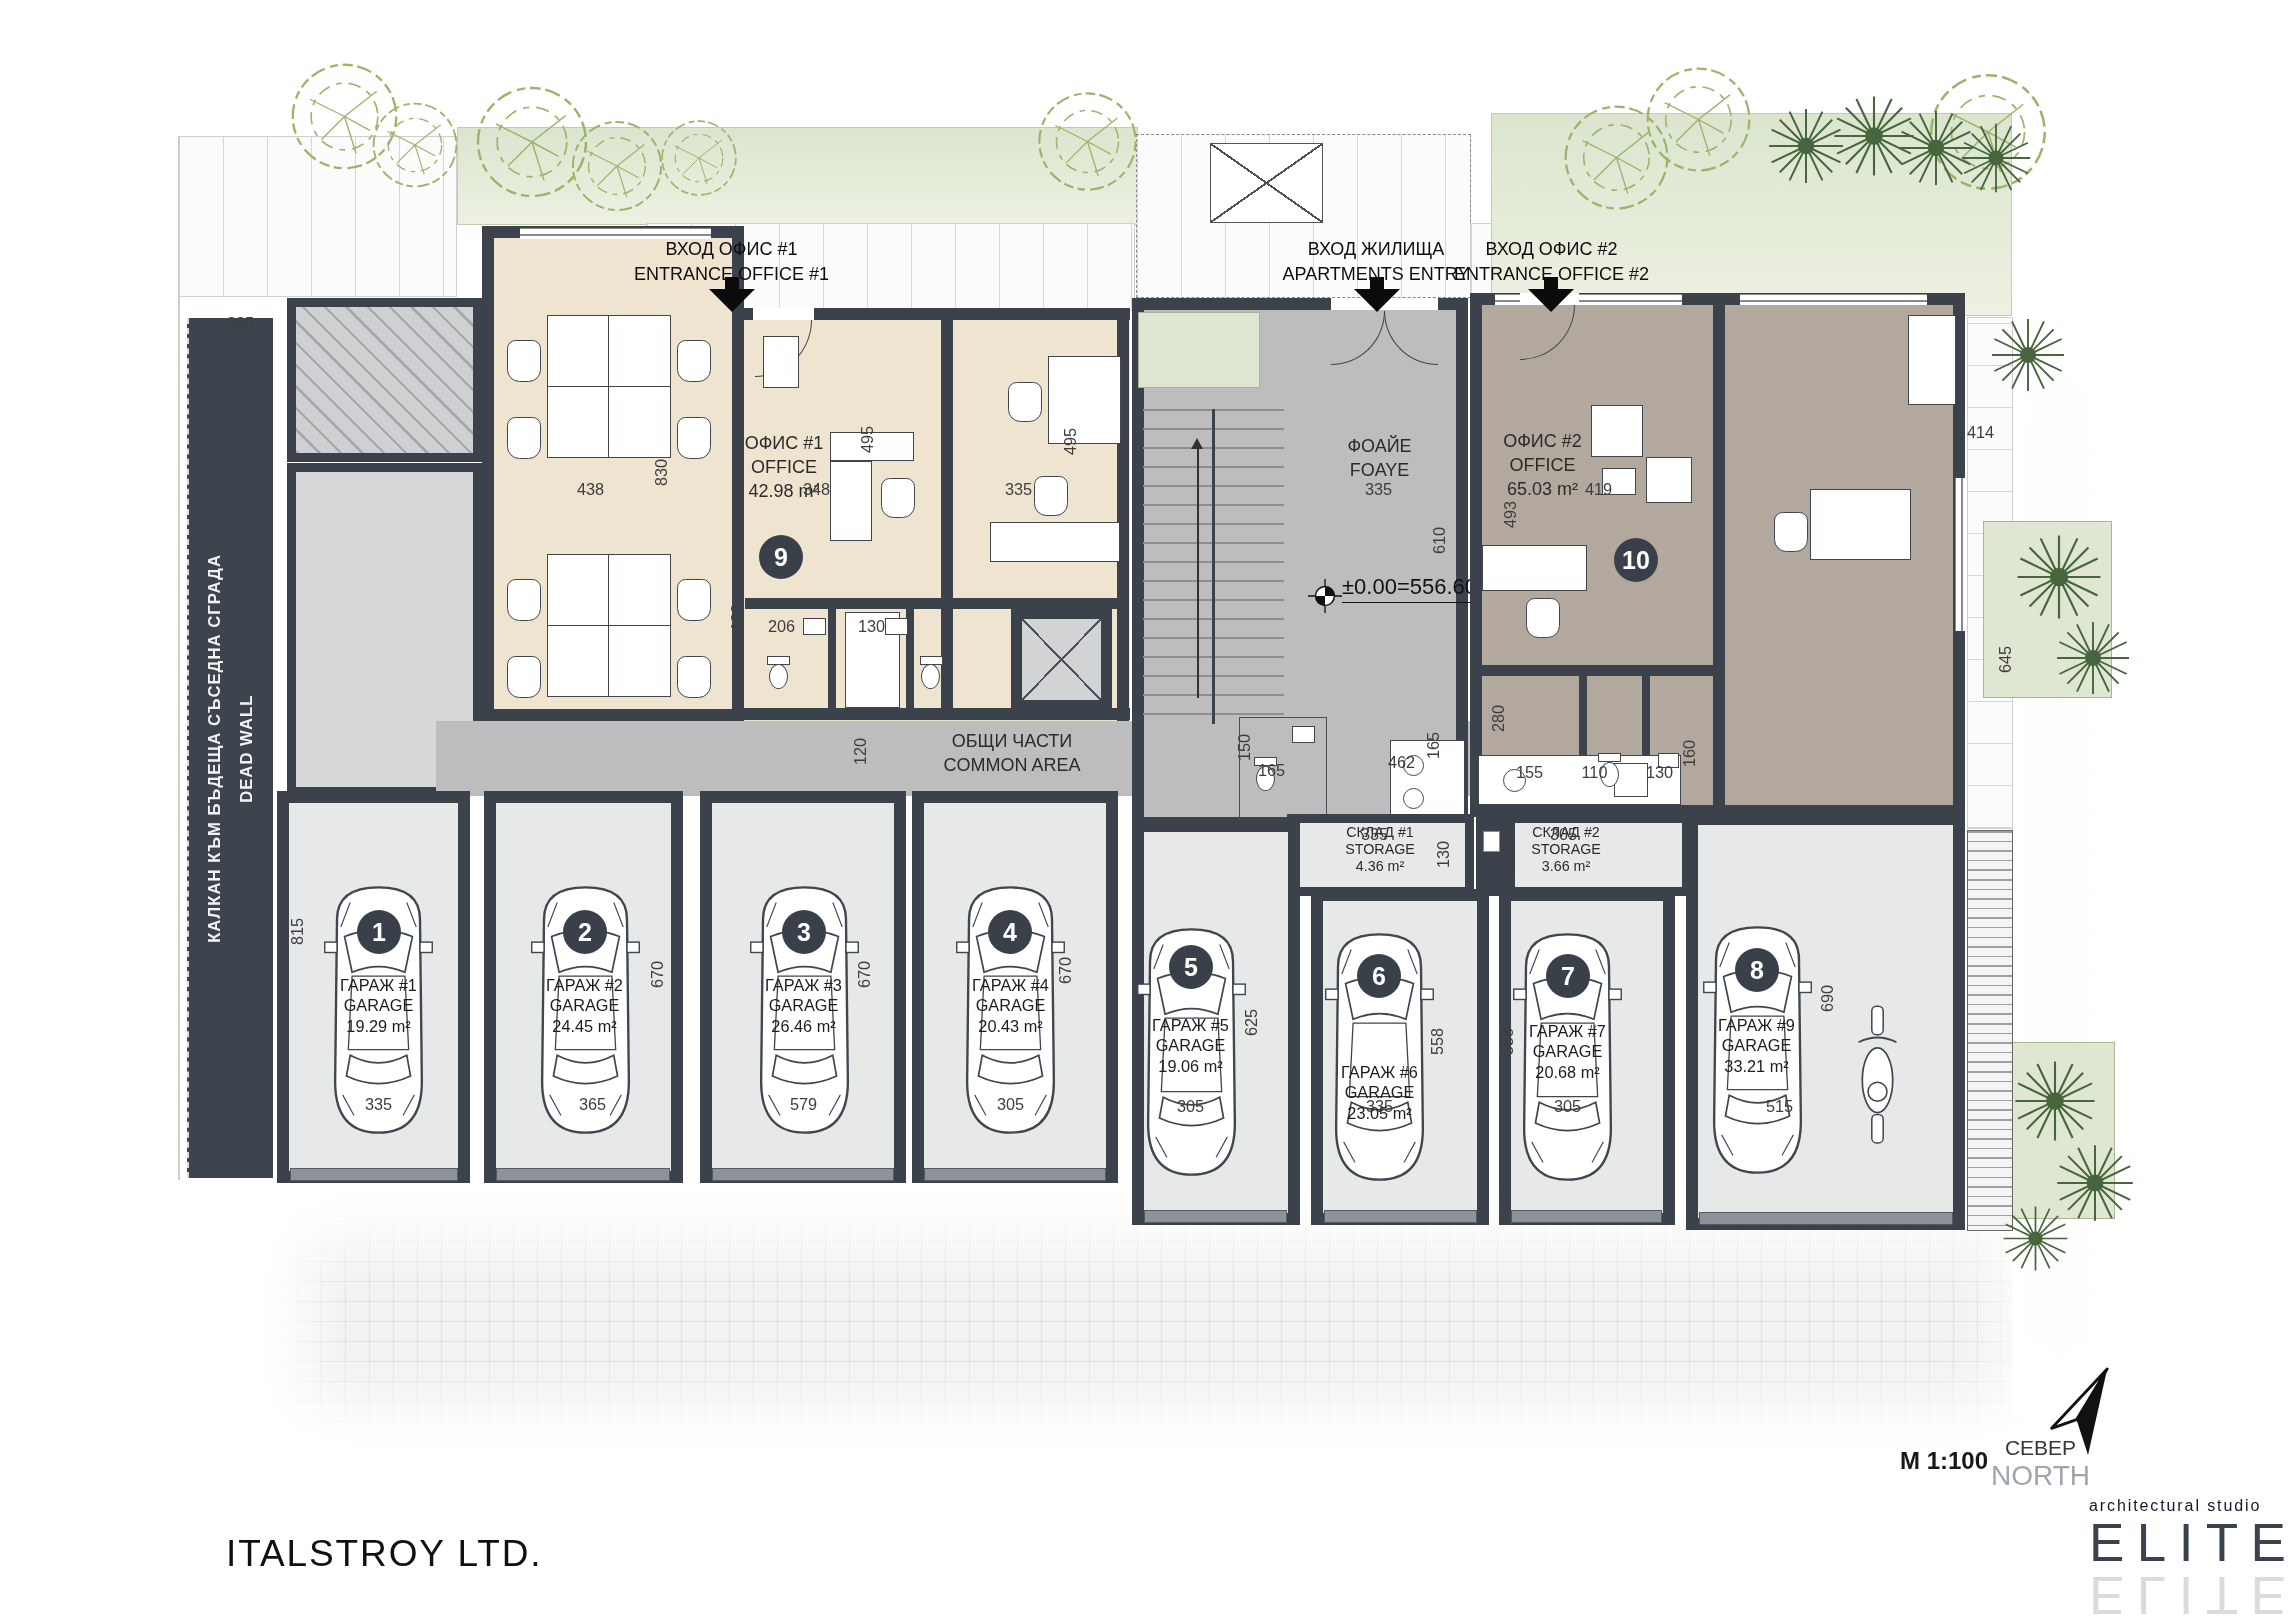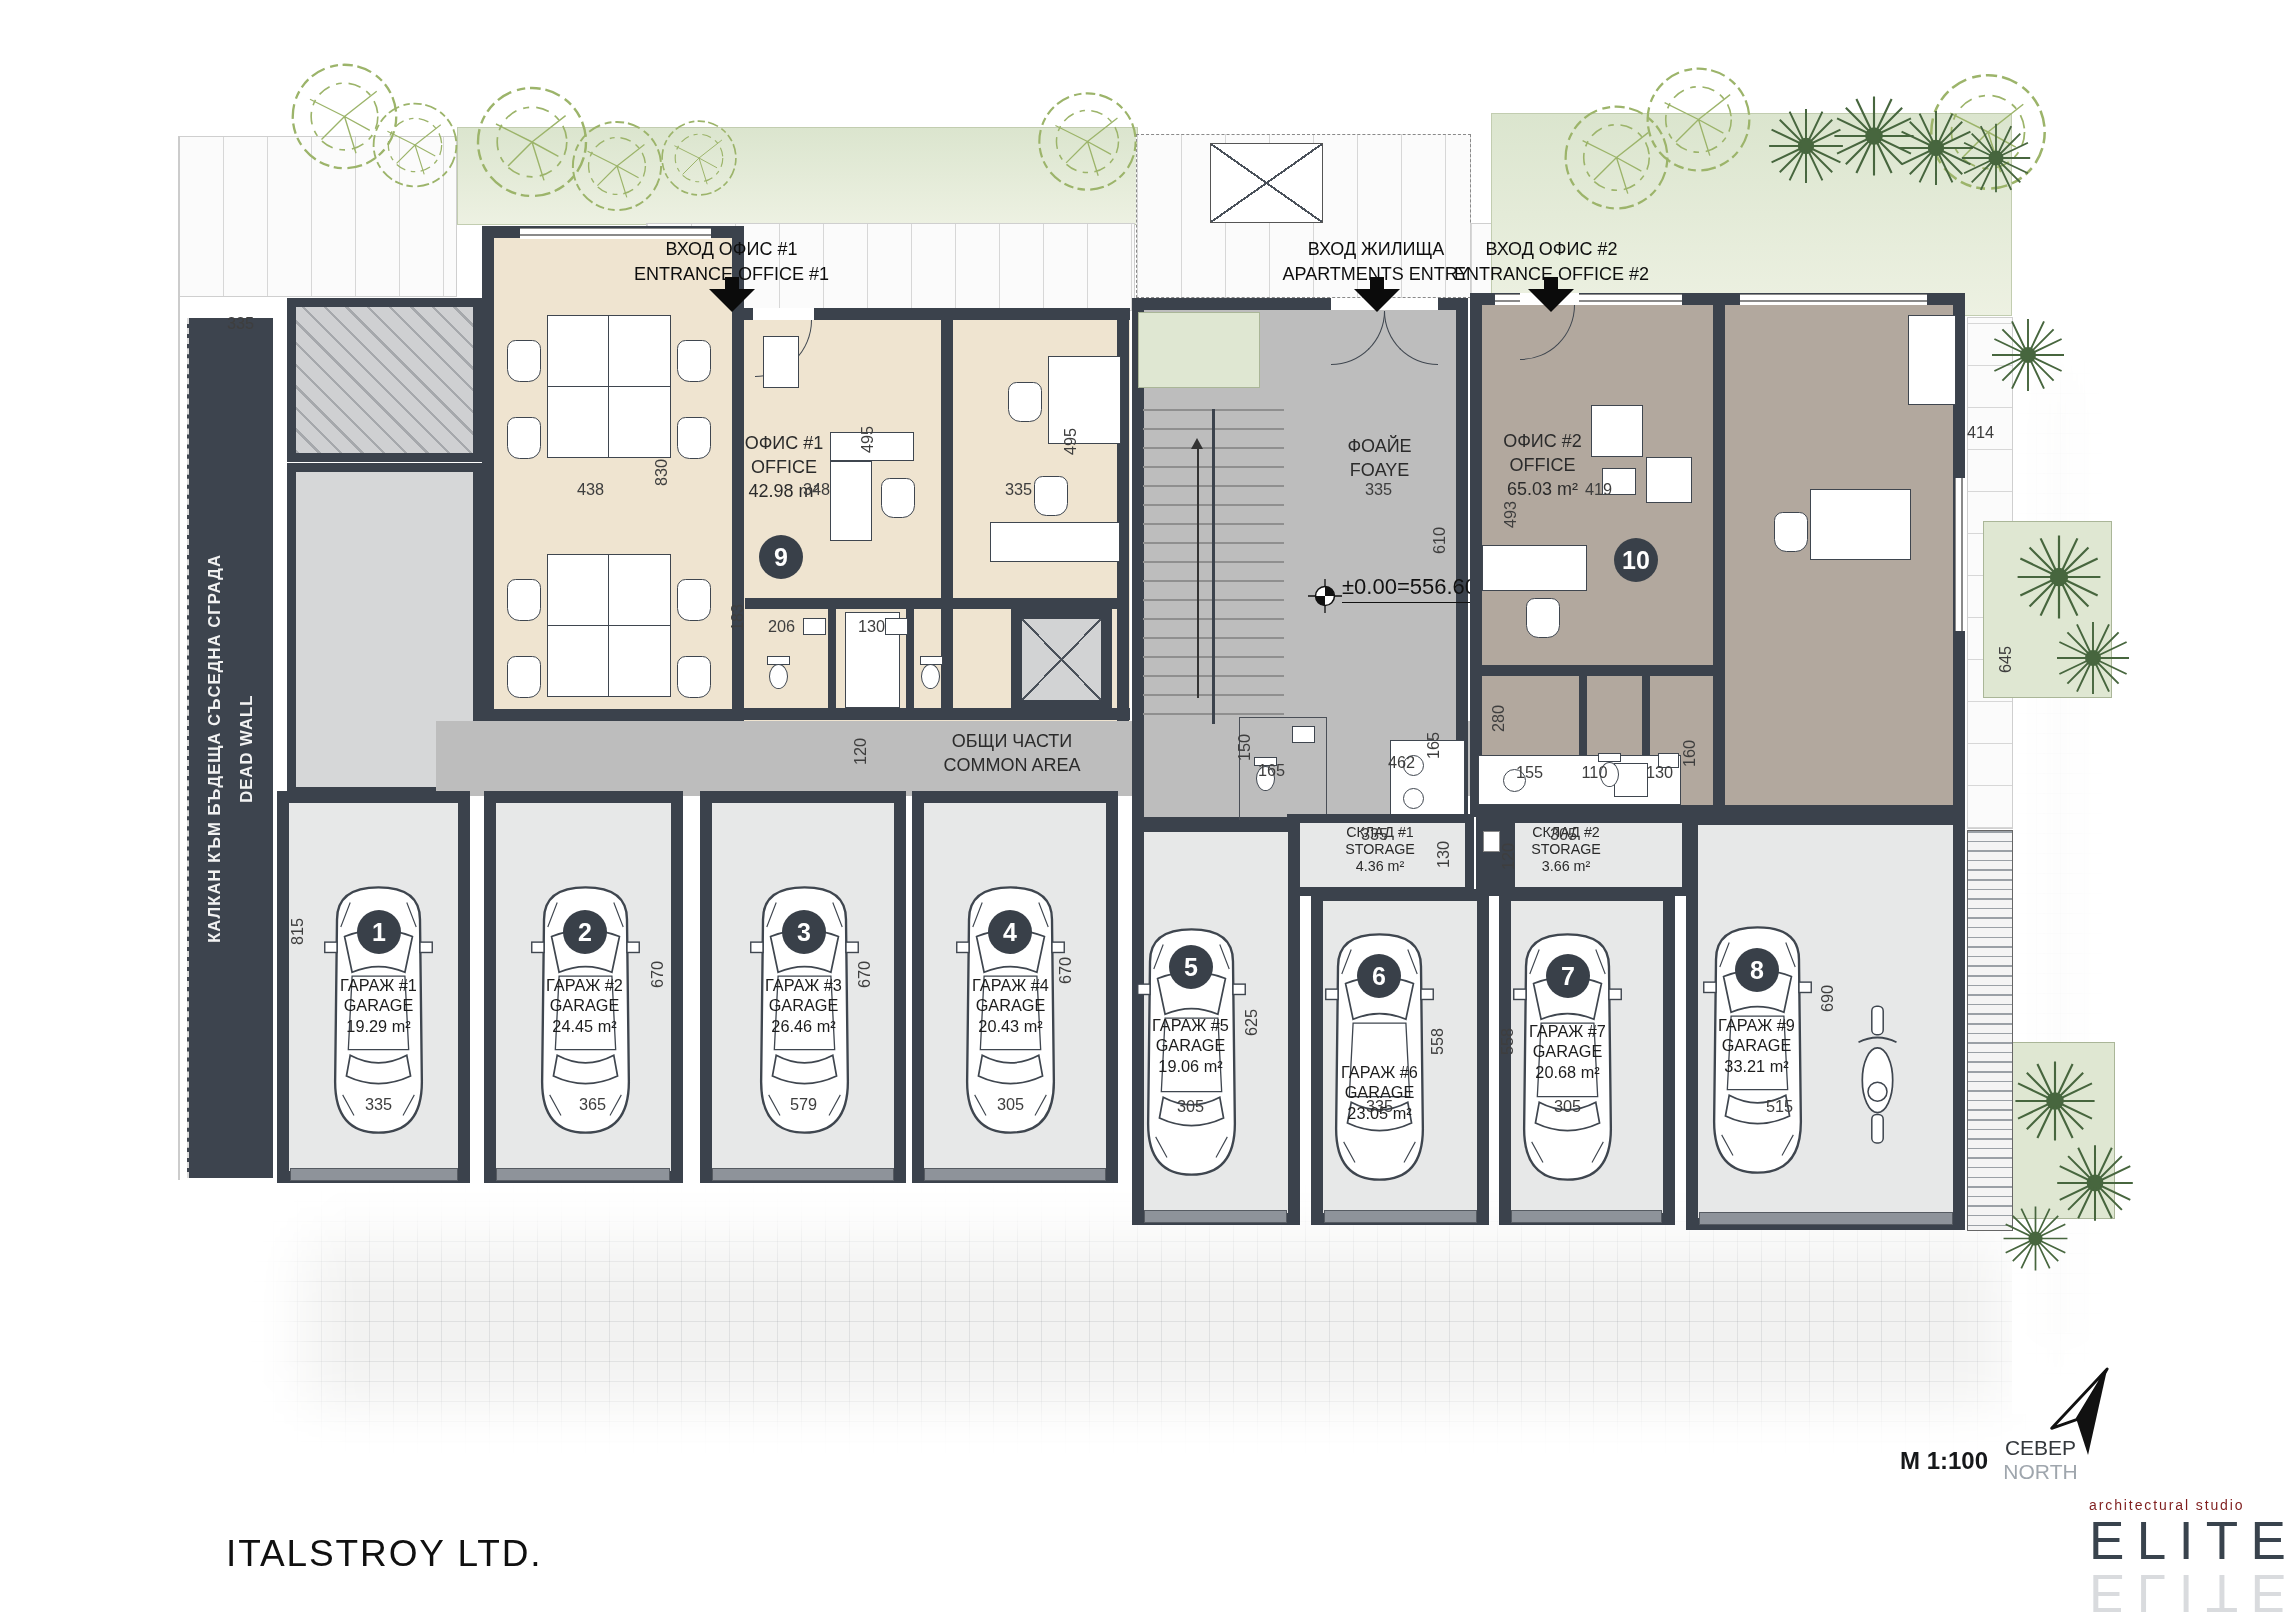--- a/index.html
+++ b/index.html
@@ -50,22 +50,22 @@
   .badge{width:44px;height:44px;border-radius:50%;background:#394049;color:#fff;display:flex;
          align-items:center;justify-content:center;font-size:25px;font-weight:600}
   .stem{width:14.3px;height:12.4px;background:#0b0b0b;margin:0 auto}
   .head{width:0;height:0;border-left:23px solid transparent;border-right:23px solid transparent;border-top:23px solid #0b0b0b}
   .dwtext{writing-mode:vertical-rl;transform:rotate(180deg);color:#f2f2f2;font-size:16.7px;font-weight:700;
           letter-spacing:1px;line-height:1.9;text-align:center}
   .levelTxt{font-size:22px;color:#111;border-bottom:1.4px solid #111;padding-bottom:1.9px;white-space:nowrap}
   .company{font-size:37px;color:#101010;letter-spacing:1.9px}
   .scaleTxt{font-size:24px;font-weight:bold;color:#16181a}
   .northBg{font-size:21px;color:#34383c;text-align:center}
-  .northEn{font-size:21px;color:#9fa6ad;text-align:center}
-  .logoStudio{font-size:14px;letter-spacing:1.9px;color:#7f1d1d;white-space:nowrap}
+  .northEn{font-size:28px;color:#9fa6ad;text-align:center}
+  .logoStudio{font-size:16px;letter-spacing:1.9px;color:#0f172a;white-space:nowrap}
   .logoName{font-size:53px;letter-spacing:12.4px;color:#39434d;line-height:1.05;white-space:nowrap}
   .logoReflect{transform:scaleY(-1);opacity:.22;color:#55606b;margin-top:-3.8px}
   .walkline{width:1.9px;background:#333}
 </style>
 </head>
 <body>
 
 <div class="canvas">
 
   <svg width="0" height="0" style="position:absolute">

